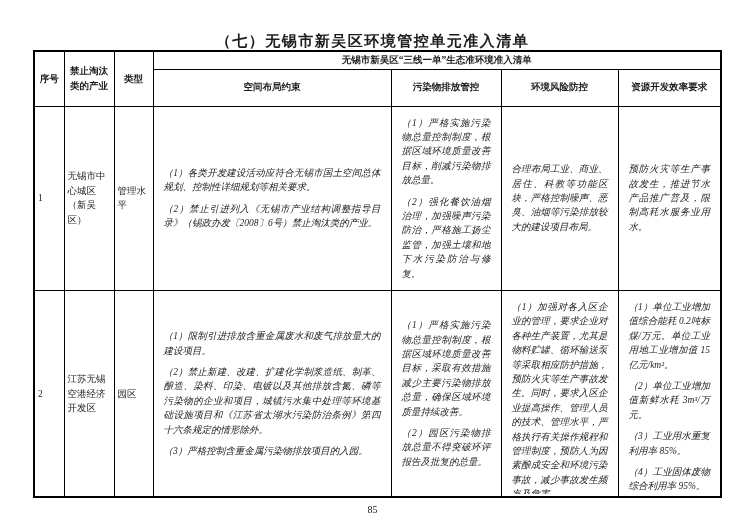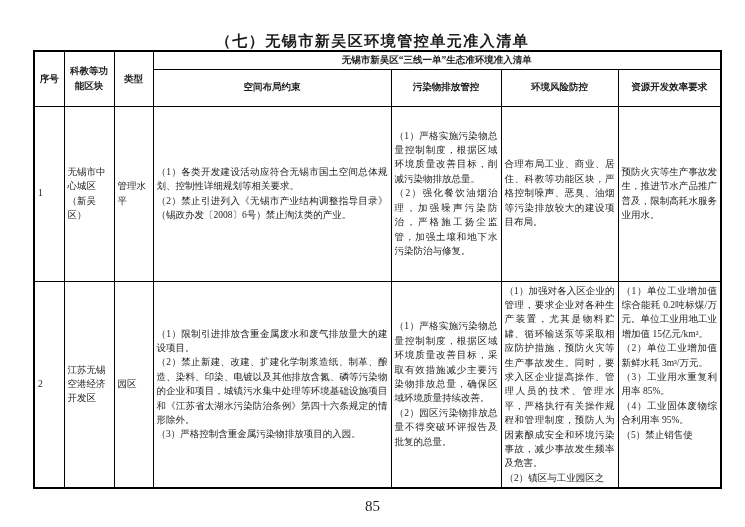--- a/index.html
+++ b/index.html
@@ -26,47 +26,47 @@
   }
   .admission th {
     font-weight:bold; text-align:center; vertical-align:middle; padding:1px 2px;
   }
   tr.hdr-top { height:18px; }
   tr.hdr-sub { height:37px; }
   tr.body-row-1 { height:175px; }
   tr.body-row-2 { height:207px; }
   td.c-center { vertical-align:middle; }
   td.c-text { text-align:justify; text-justify:inter-ideograph; vertical-align:middle; }
-  td.c-text p { margin:0; }
+  td.c-text p { margin:7px;font-style:italic; }
   td.v-top { vertical-align:top; }
   .clipbox { max-height:201px; overflow:hidden; }
   .page-number {
     position:absolute; left:0; bottom:12px; width:745px;
-    text-align:center; font-size:15px;
+    text-align:center; font-size:10px;
   }
 </style>
 </head>
 <body>
 
 <div class="doc-title">（七）无锡市新吴区环境管控单元准入清单</div>
 
 <table class="admission">
   <colgroup>
     <col style="width:30px">
       <col style="width:50px">
       <col style="width:39px">
     <col style="width:238px">
       <col style="width:110px">
       <col style="width:117px">
       <col style="width:103px">
   </colgroup>
   <thead>
     <tr class="hdr-top">
       <th rowspan="2">序号</th>
-      <th rowspan="2">科教等功能区块</th>
+      <th rowspan="2">禁止淘汰类的产业</th>
       <th rowspan="2">类型</th>
       <th colspan="4">无锡市新吴区“三线一单”生态准环境准入清单</th>
     </tr>
     <tr class="hdr-sub">
       <th>空间布局约束</th>
       <th>污染物排放管控</th>
       <th>环境风险防控</th>
       <th>资源开发效率要求</th>
     </tr>
   </thead>

